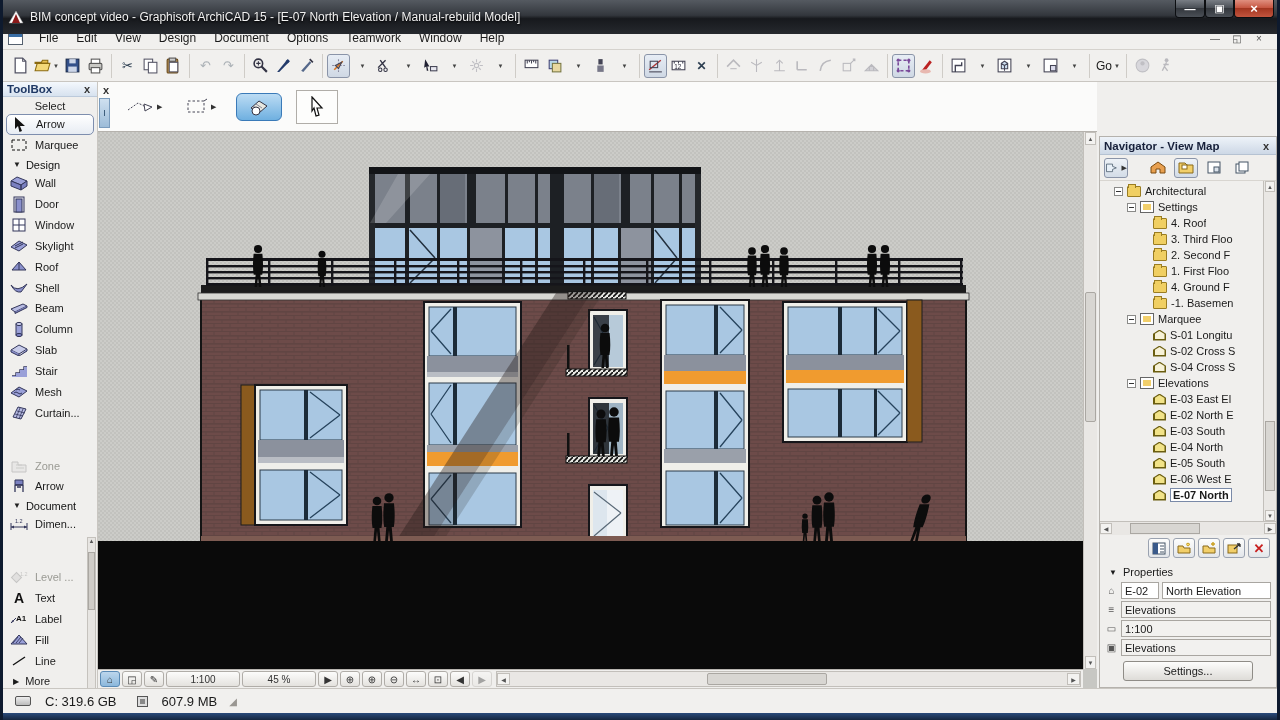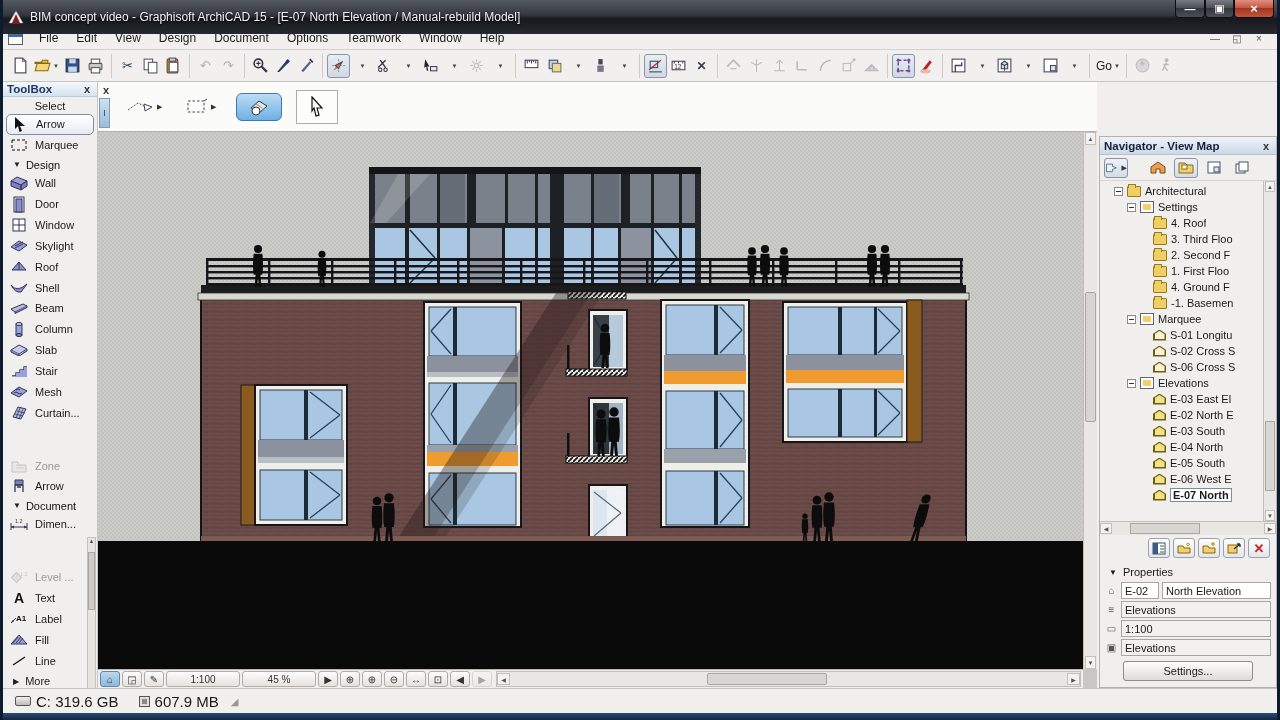--- a/index.html
+++ b/index.html
@@ -138,21 +138,21 @@
   .prop-ico { width:13px; text-align:center; color:#555; font-size:10px; flex:none; }
   .prop-field { border:1px solid #a9a6a1; background:#fff; height:17px; display:flex; align-items:center; padding:0 3px; }
   .prop-field.gray { background:#f2f1ef; }
   #settings-btn { width:130px; height:20px; margin:5px auto 2px; border:1px solid #8f8c87; border-radius:3px;
     background:linear-gradient(#fdfdfc,#dedcd8); display:flex; align-items:center; justify-content:center; }
 
   
   #status-bar { position:absolute; left:3px; right:3px; bottom:7px; height:25px; background:#f1f0ee;
     border-top:1px solid #c9c6c1; display:flex; align-items:center; padding:2px 4px; gap:4px; z-index:40; }
   .sb-msg { flex:1; height:19px; border:1px solid #b4b1ac; background:#fafaf8; display:flex; align-items:center; padding:0 5px; font-size:11.5px; }
-  .sb-cell { height:19px; display:flex; align-items:center; gap:5px; padding:0 8px; font-size:15px; }
+  .sb-cell { height:19px; display:flex; align-items:center; gap:14px; padding:0 8px; font-size:13px; }
   .disk-ico { width:16px; height:10px; border:1px solid #555; border-radius:2px; background:linear-gradient(#eee,#bbb); }
   .chip-ico { width:11px; height:11px; border:1px solid #555; background:#ddd; position:relative; }
   .chip-ico::after { content:""; position:absolute; inset:2px; background:#888; }
   .grip { color:#9a9792; font-size:10px; padding-right:2px; }
   #taskbar-strip { position:absolute; left:0; right:0; bottom:0; height:7px; background:linear-gradient(#2a4a7a,#16263f); z-index:45; }
   #bg-fill { position:absolute; left:3px; right:3px; top:82px; bottom:30px; background:#f0efed; }
 </style>
 </head>
 <body>
 
@@ -1012,21 +1012,21 @@
       <div class="nv-row" style="padding-left:53px">
           <span class="ico-house sec"></span>
           <span class="nv-label">S-01 Longitu</span>
         </div>
       <div class="nv-row" style="padding-left:53px">
           <span class="ico-house sec"></span>
           <span class="nv-label">S-02 Cross S</span>
         </div>
       <div class="nv-row" style="padding-left:53px">
           <span class="ico-house sec"></span>
-          <span class="nv-label">S-06 Cross S</span>
+          <span class="nv-label">S-04 Cross S</span>
         </div>
       <div class="nv-row" style="padding-left:27px">
         <span class="expander"></span>
         <span class="ico-box"></span>
         <span class="nv-label">Elevations</span>
       </div>
       <div class="nv-row" style="padding-left:53px">
           <span class="ico-house"></span>
           <span class="nv-label">E-03 East El</span>
         </div>

